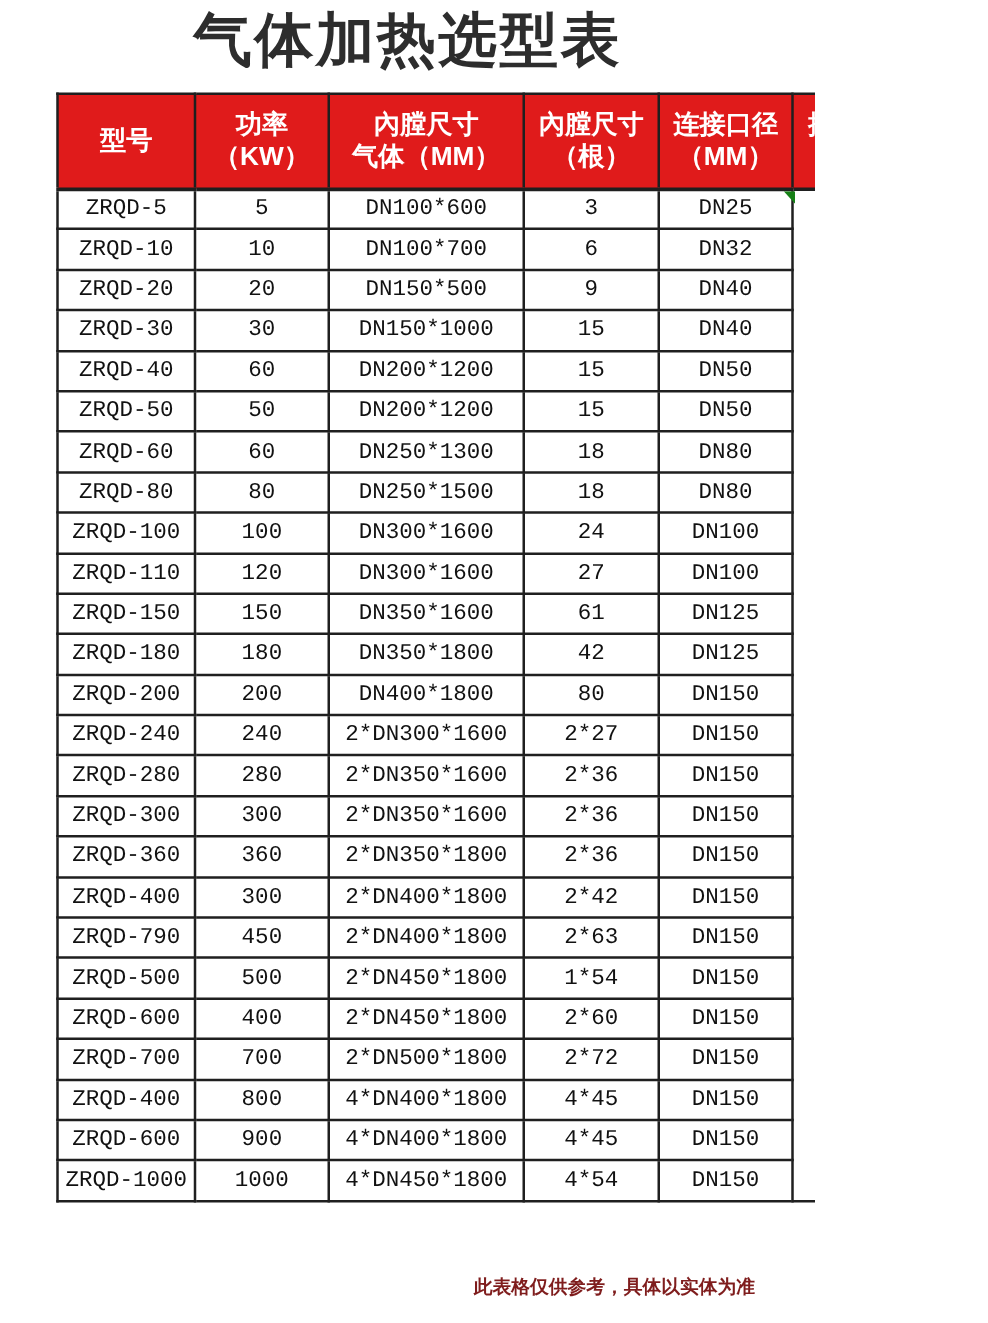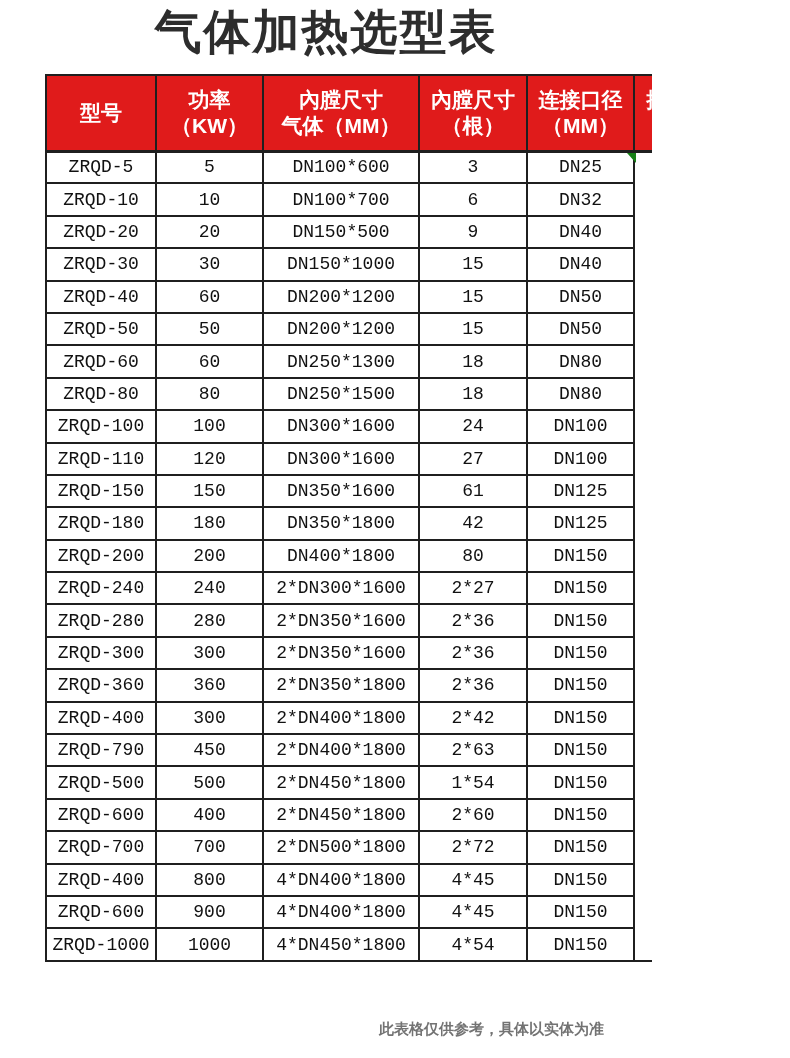--- a/index.html
+++ b/index.html
@@ -63,21 +63,21 @@
     width: 9px;
     height: 10px;
     display: block;
   }
   .footnote {
     position: absolute;
     top: 1020px;
     right: 48px;
     font-size: 15px;
     font-weight: bold;
-    color: #737373;
+    color: #7f1d1d;
     font-family: "Liberation Sans", "DejaVu Sans", sans-serif;
   }
 </style>
 </head>
 <body>
 
 <div class="page">
 
   <div class="title">气体加热选型表</div>
 

